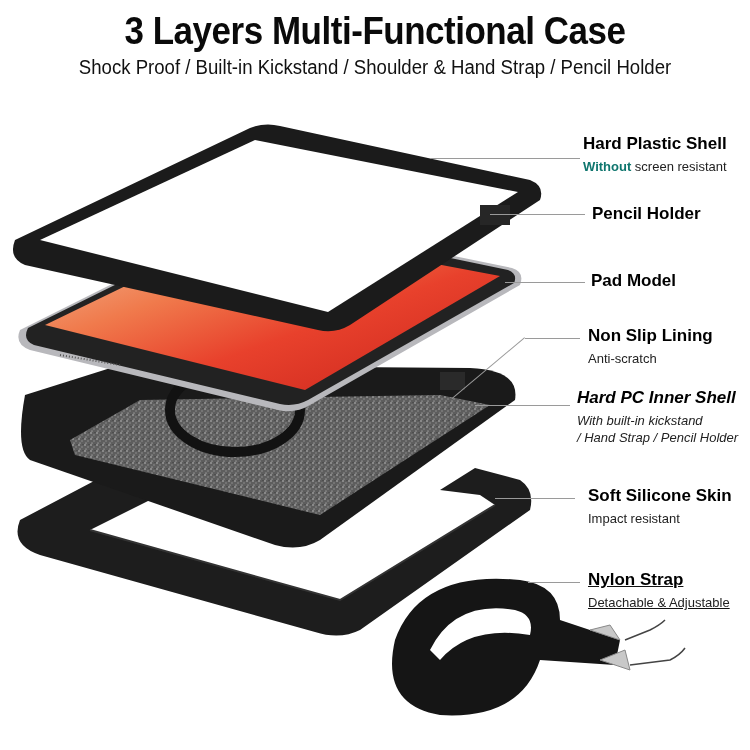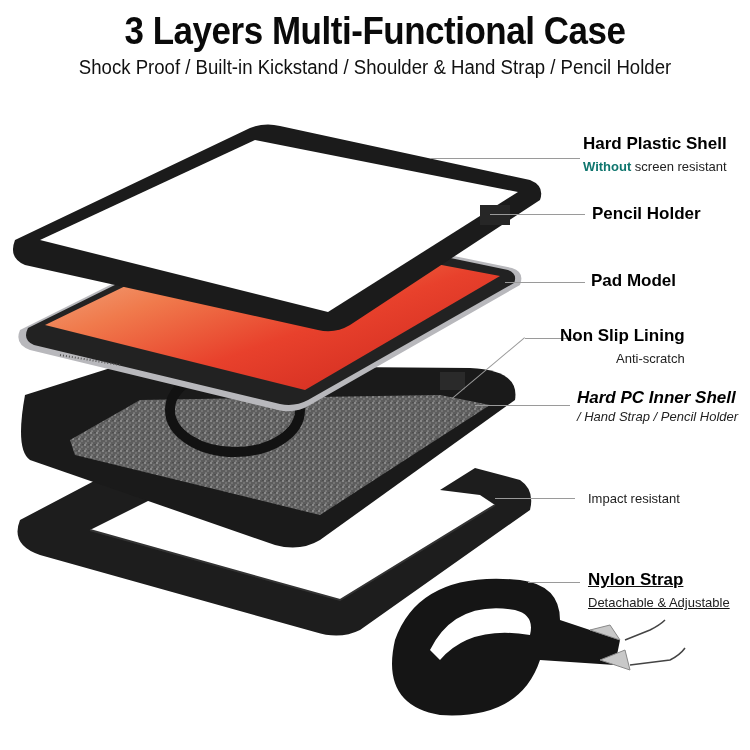--- a/index.html
+++ b/index.html
@@ -87,30 +87,32 @@
 </div>
 
 <div class="label" style="left:592px; top:204px;">
   <div class="head">Pencil Holder</div>
 </div>
 
 <div class="label" style="left:591px; top:271px;">
   <div class="head">Pad Model</div>
 </div>
 
-<div class="label" style="left:560px; top:326px;text-align:right;">
+<div class="label" style="left:588px; top:326px;">
   <div class="head">Non Slip Lining</div>
   <div class="sub">Anti-scratch</div>
 </div>
 
 <div class="label" style="left:577px; top:388px;font-style:italic;">
   <div class="head">Hard PC Inner Shell</div>
+  <div class="sub">With built-in kickstand</div>
   <div class="sub" style="margin-top:0">/ Hand Strap / Pencil Holder</div>
 </div>
 
 <div class="label" style="left:588px; top:486px;">
+  <div class="head">Soft Silicone Skin</div>
   <div class="sub">Impact resistant</div>
 </div>
 
 <div class="label" style="left:588px; top:570px;text-decoration:underline;">
   <div class="head">Nylon Strap</div>
   <div class="sub">Detachable &amp; Adjustable</div>
 </div>
 
 </body></html>

